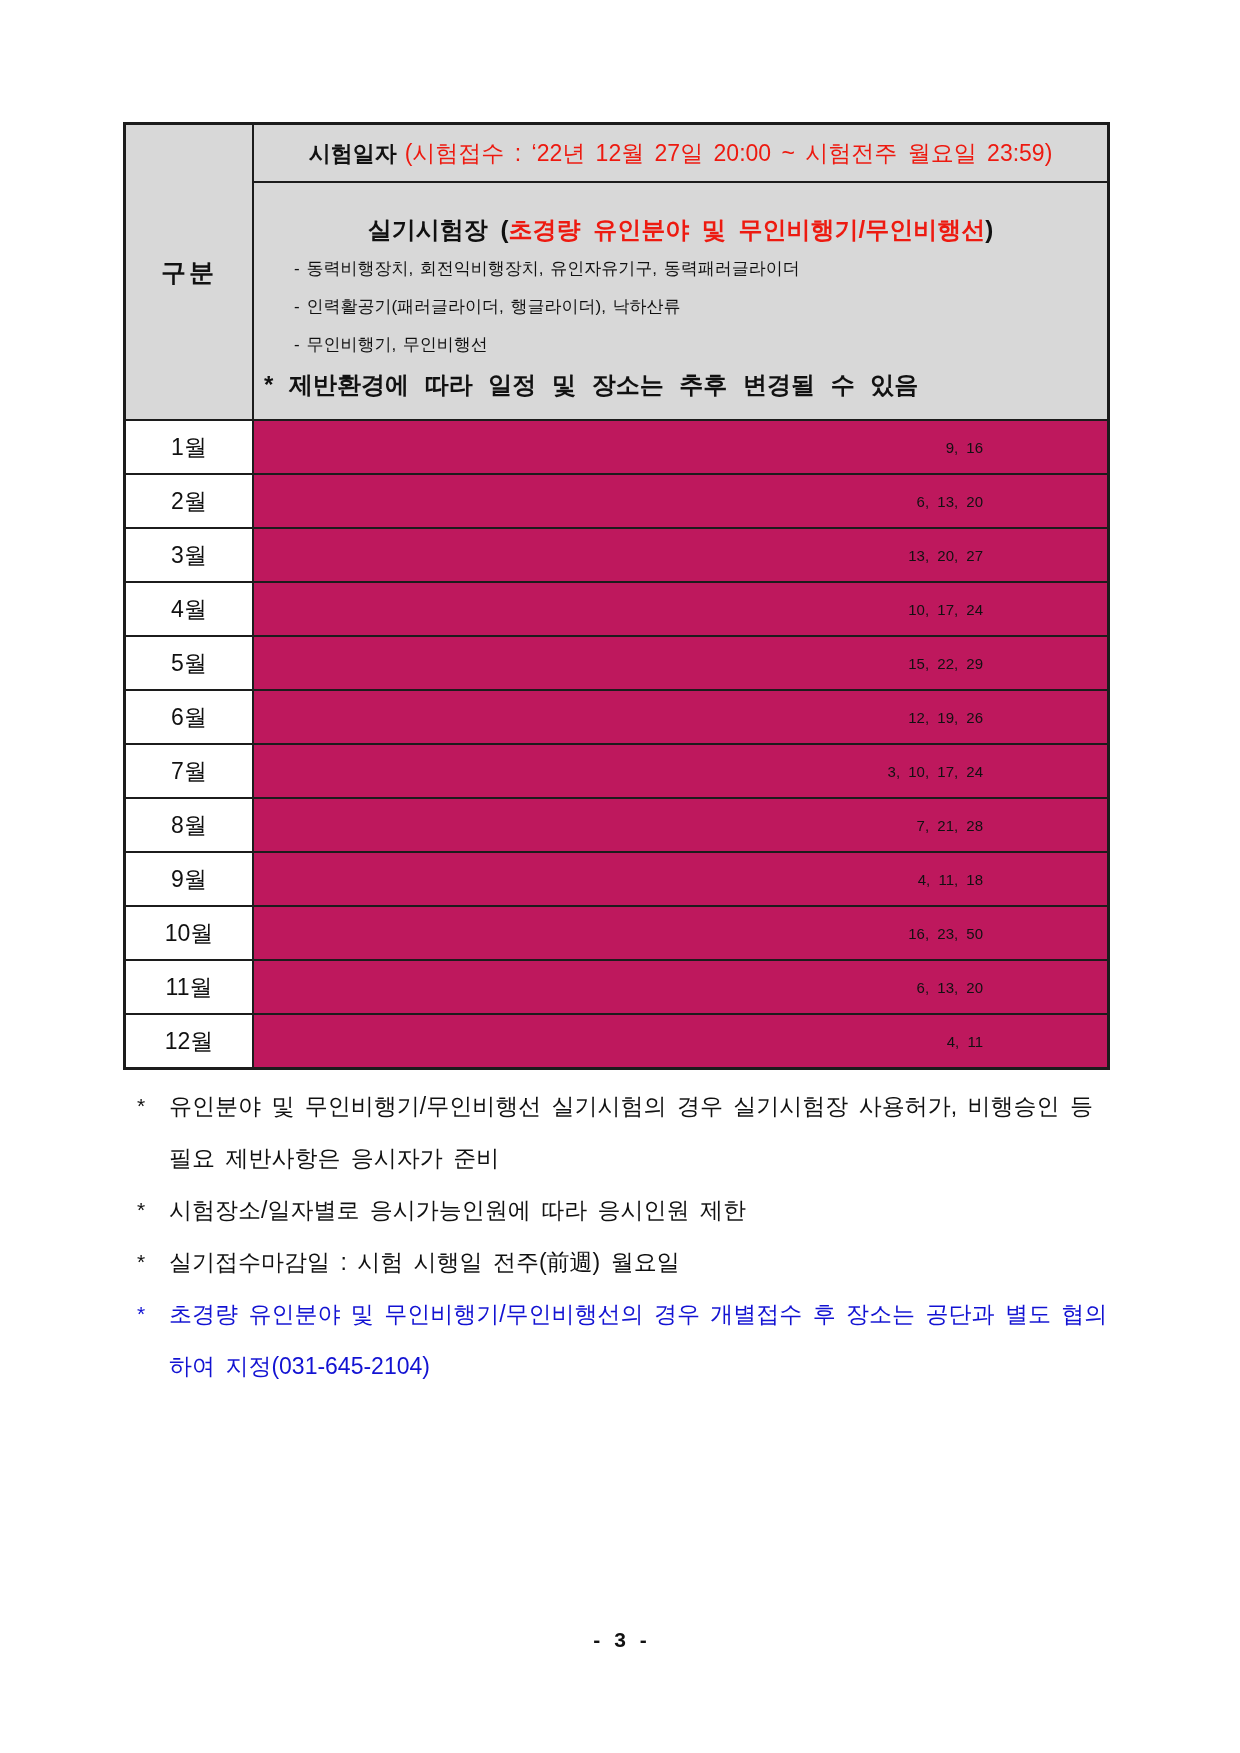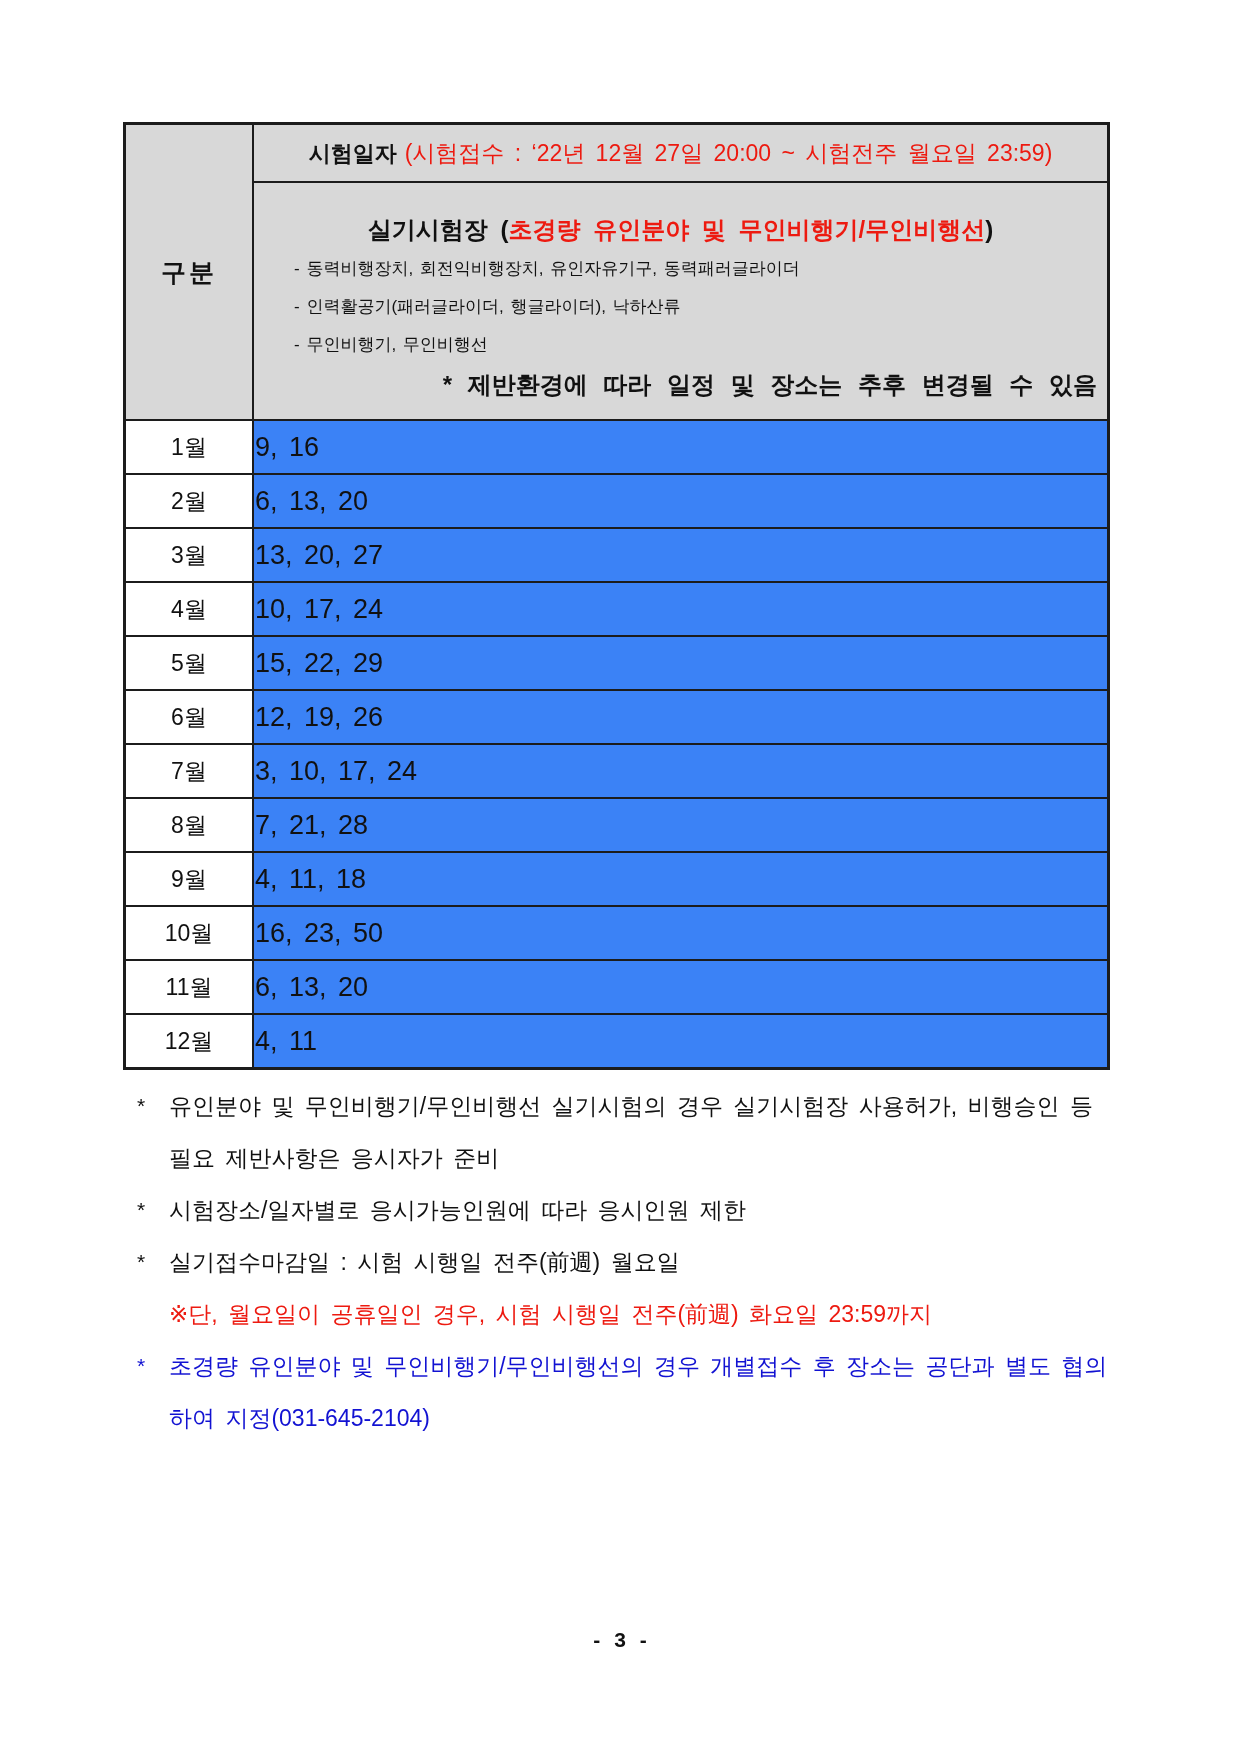--- a/index.html
+++ b/index.html
@@ -38,26 +38,26 @@
   .hdr2-title{
     text-align:center;font-weight:bold;font-size:24px;word-spacing:6px;
     line-height:40px;
   }
   .hdr2-highlight{color:var(--accent-red);}
   .hdr2-bullet{
     text-align:left;padding-left:30px;font-size:17px;line-height:38px;
     word-spacing:2px;white-space:nowrap;
   }
   .hdr2-note{
-    text-align:right;font-weight:bold;font-size:24px;word-spacing:9px;
+    text-align:left;font-weight:bold;font-size:24px;word-spacing:9px;
     line-height:42px;
   }
   .month-cell{height:50px;text-align:center;font-size:23px;background:#ffffff;}
   .dates-cell{
-    height:50px;text-align:left;font-size:27px;background:#3b82f6;
+    height:50px;text-align:right;font-size:15px;background:#be185d;
     padding-right:124px;word-spacing:4px;
   }
   
   .footnotes{
     position:absolute;left:123px;top:1080px;width:995px;
     font-size:23px;line-height:52px;word-spacing:4px;
   }
   .fn{display:flex;align-items:flex-start;padding-left:14px;}
   .fn-marker{width:32px;flex:0 0 32px;text-align:left;font-size:21px;}
   .fn-text{flex:1;}
@@ -153,21 +153,20 @@
       <span class="fn-text">유인분야 및 무인비행기/무인비행선 실기시험의 경우 실기시험장 사용허가, 비행승인 등 필요 제반사항은 응시자가 준비</span>
     </div>
     <div class="fn">
       <span class="fn-marker">*</span>
       <span class="fn-text">시험장소/일자별로 응시가능인원에 따라 응시인원 제한</span>
     </div>
     <div class="fn">
       <span class="fn-marker">*</span>
       <span class="fn-text">실기접수마감일 : 시험 시행일 전주(前週) 월요일</span>
     </div>
-    <div class="fn-sub">※단, 월요일이 공휴일인 경우, 시험 시행일 전주(前週) 화요일 23:59까지</div>
     <div class="fn fn-blue">
       <span class="fn-marker">*</span>
       <span class="fn-text">초경량 유인분야 및 무인비행기/무인비행선의 경우 개별접수 후 장소는 공단과 별도 협의하여 지정(031-645-2104)</span>
     </div>
   </div>
 
   <div class="page-footer">- 3 -</div>
 
 </div>
 

